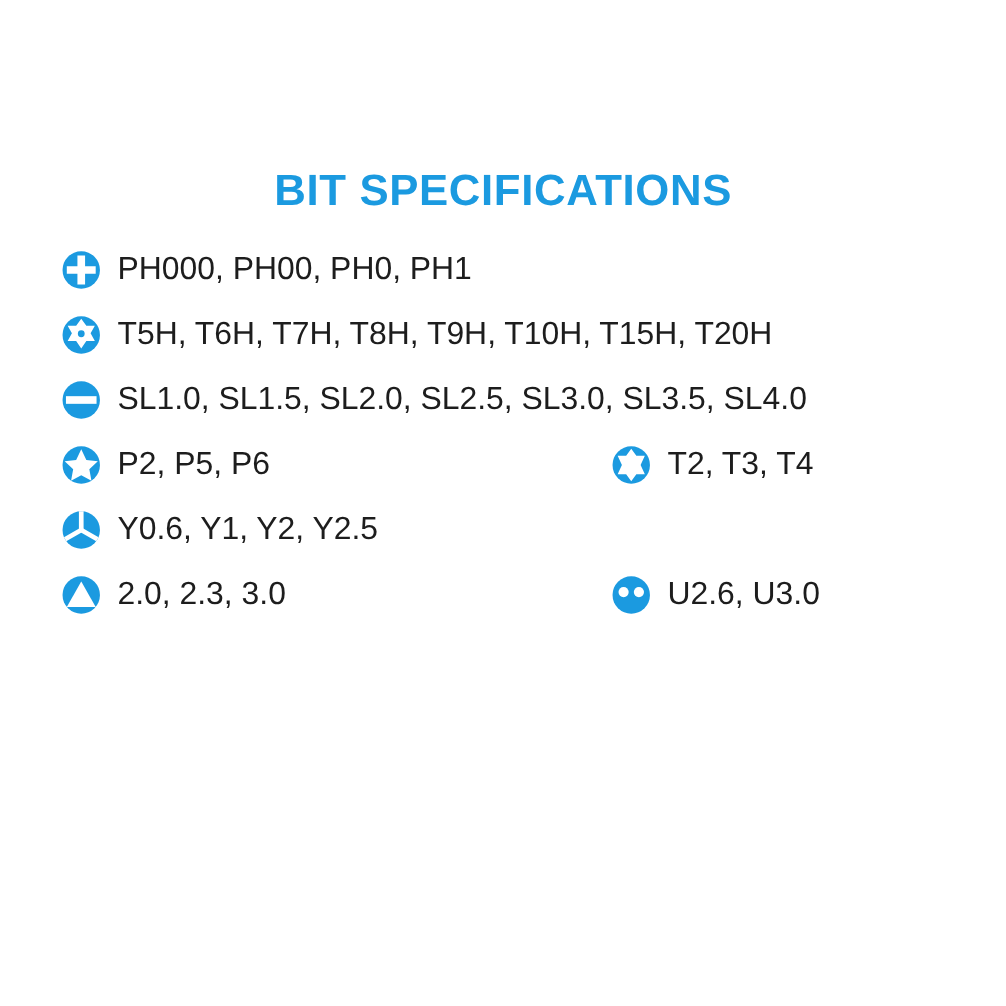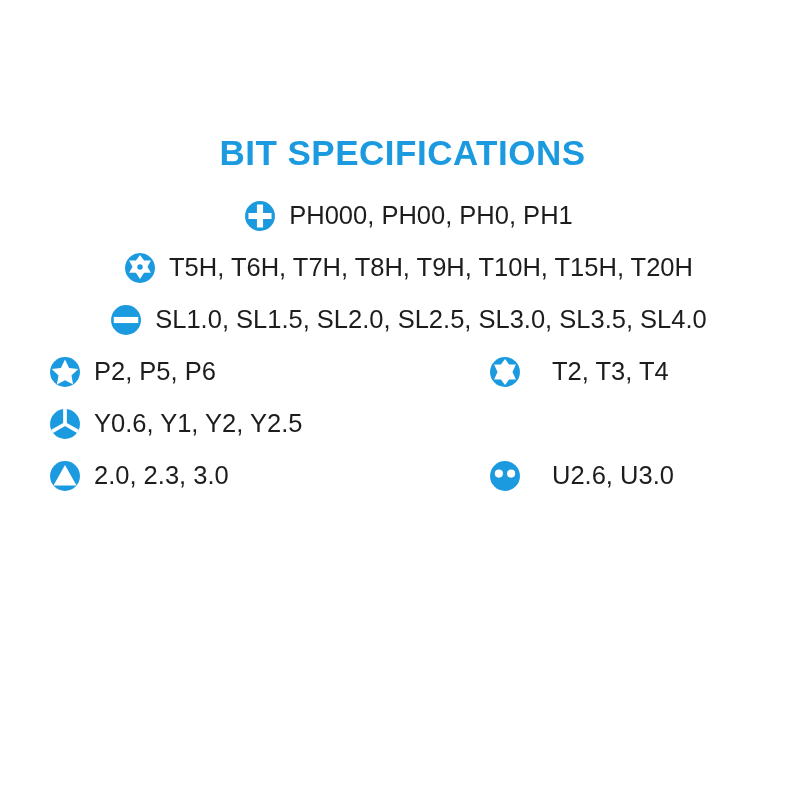--- a/index.html
+++ b/index.html
@@ -47,25 +47,23 @@
   .cell {
     display: flex;
     align-items: center;
   }
   .cell-left {
     width: 440px;
     flex: 0 0 440px;
   }
   .cell-right {
     flex: 1 1 auto;
-    gap: 18px;
   }
   .cell-full {
     flex: 1 1 auto;
-    justify-content: center;
   }
   .ico {
     flex: 0 0 auto;
     width: 34px;
     height: 34px;
     margin-right: 12px;
     display: block;
   }
   .label {
     font-size: 25.5px;

